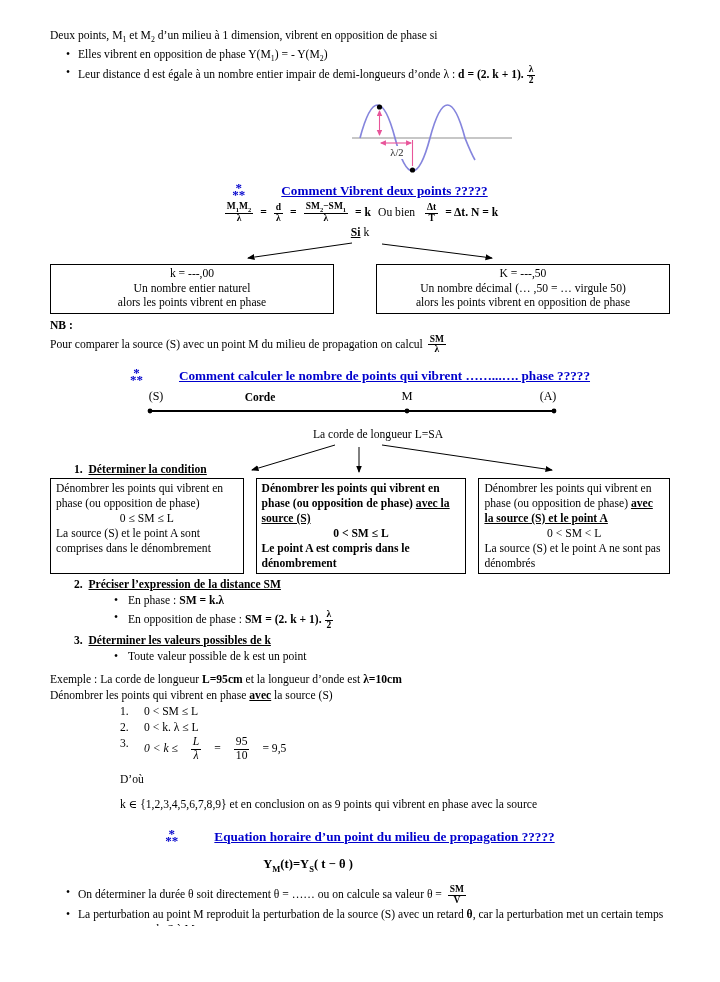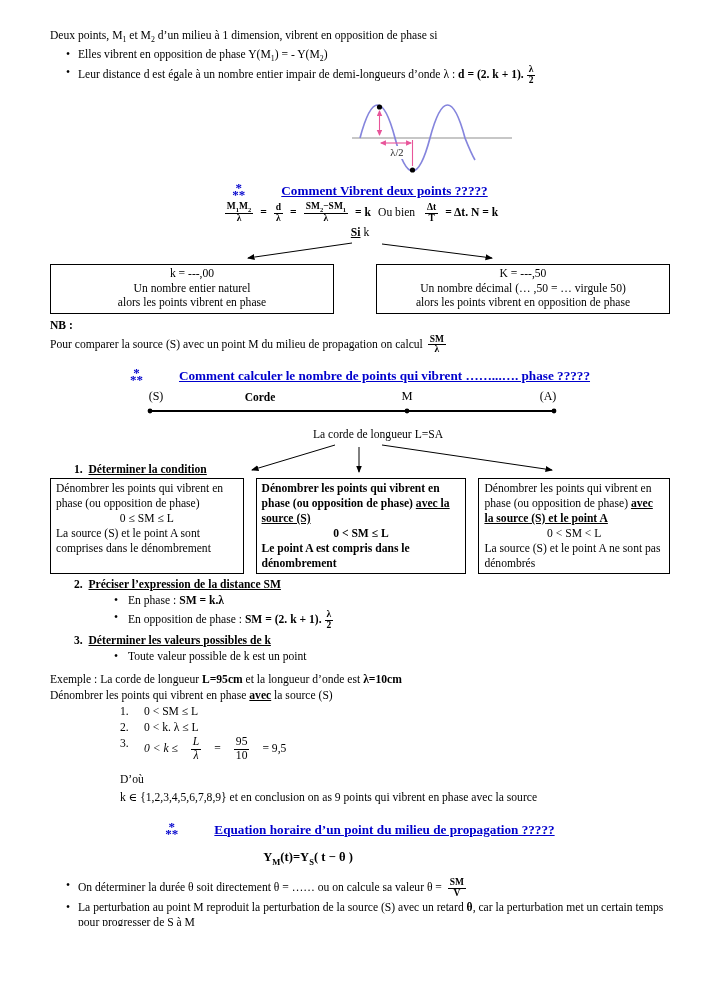--- a/index.html
+++ b/index.html
@@ -242,21 +242,21 @@
             <span class="fd i">λ</span>
           </span>
           <span>=</span>
           <span class="frac">
             <span class="fn">95</span>
             <span class="fd">10</span>
           </span>
           <span>= 9,5</span>
         </div>
       <div style="margin-top:10px">D’où</div>
-      <div style="margin-top:3px">k ∈ {1,2,3,4,5,6,7,8,9} et en conclusion on as 9 points qui vibrent en phase avec la source</div>
+      <div style="margin-top:10px">k ∈ {1,2,3,4,5,6,7,8,9} et en conclusion on as 9 points qui vibrent en phase avec la source</div>
     </div>
   </div>
 
   <div class="head-row" style="margin-top:16px">
     <div class="stars">
         <div>*</div>
         <div>**</div>
       </div>
     <span class="head-title">Equation horaire d’un point du milieu de propagation ?????</span>
   </div>

